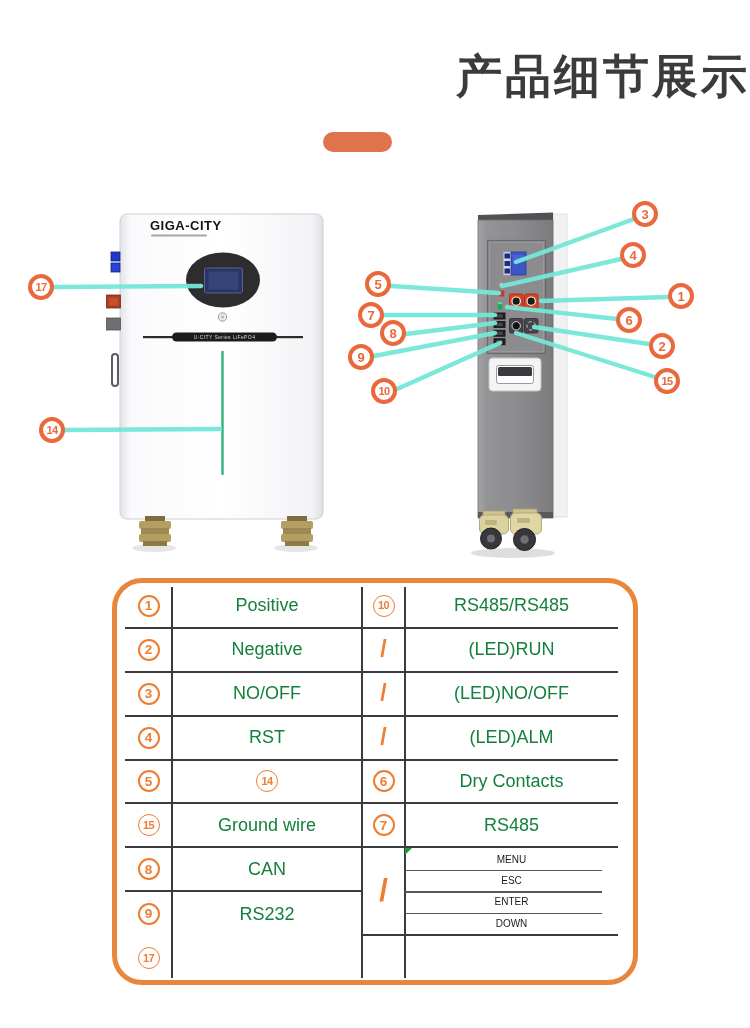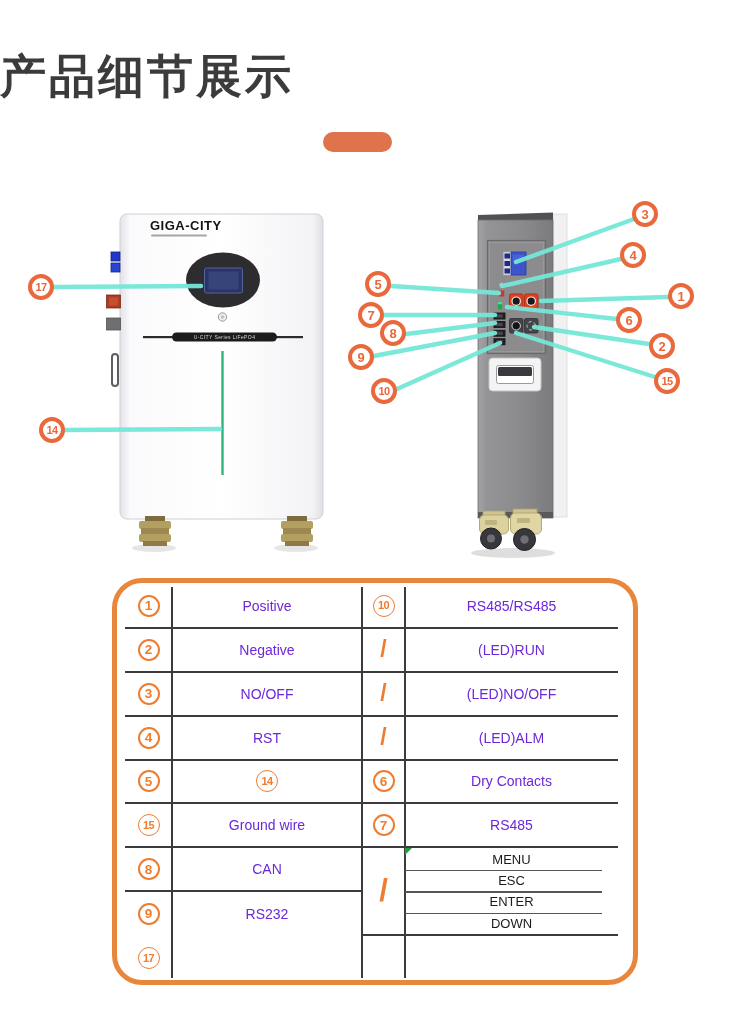--- a/index.html
+++ b/index.html
@@ -2,21 +2,21 @@
 <html><head>
 <meta charset="utf-8">
 <style>
   * { margin:0; padding:0; box-sizing:border-box; }
   html,body { background:#fff; }
   .page {
     position:relative; width:750px; height:1028px; background:#ffffff;
     overflow:hidden; font-family:"Liberation Sans","DejaVu Sans",sans-serif;
   }
   .title {
-    position:absolute; top:46px; left:0; right:0; text-align:left;
+    position:absolute; top:46px; left:0; right:0; text-align:right;
     font-size:46px; font-weight:900; color:#3B3B3B; letter-spacing:3px;
   }
   .title-pill {
     position:absolute; left:323px; top:132px; width:69px; height:20px;
     border-radius:10px; background:#DF734B;
   }
   .scene { position:absolute; left:0; top:0; pointer-events:none; }
   .callout {
     position:absolute; width:26px; height:26px; border-radius:50%;
     border:4px solid #E9683C; background:#fff; color:#E9683C;
@@ -32,34 +32,34 @@
   }
   .tbl-grid {
     position:absolute; left:8px; top:2px; width:493px; height:395px;
     display:grid; grid-template-columns:47px 190px 43px 213px;
     grid-template-rows:repeat(9,1fr);
   }
   .vline { position:absolute; top:2px; bottom:2px; width:2px; background:#3B3B3F; }
   .vl1 { left:46px; } .vl2 { left:236px; } .vl3 { left:279px; }
   .td { display:flex; align-items:center; justify-content:center; }
   .bb { border-bottom:2.2px solid #3B3B3F; }
-  .lbl { font-size:14px; color:#6d28d9; }
+  .lbl { font-size:18px; color:#15803d; }
   .n1,.n2 {
     width:22px; height:22px; border-radius:50%; color:#ED7D31; font-weight:700;
     display:flex; align-items:center; justify-content:center; line-height:1;
   }
   .n1 { border:2px solid #ED7D31; font-size:13.5px; }
   .n2 { border:1.8px solid #ED7D31; font-size:11px; letter-spacing:-0.5px; }
   .sl { color:#ED7D31; font-size:23px; font-weight:700; }
   .merged-slash { grid-column:3; grid-row:7 / span 2; }
   .merged-slash .sl { font-size:31px; }
   .subcell { grid-column:4; grid-row:7 / span 2; position:relative;
     display:flex; flex-direction:column; }
   .subrow { flex:1; display:flex; align-items:center; justify-content:center;
-    font-size:13px; color:#1a1a1a; }
+    font-size:10px; color:#1a1a1a; }
   .subline { position:absolute; left:0; right:16px; height:1.6px; background:#55555A; }
   .s1 { top:25%; } .s2 { top:50%; } .s3 { top:75%; }
   .marker { position:absolute; left:0; top:0; width:0; height:0;
     border-top:7px solid #1E9E3E; border-right:7px solid transparent; }
 </style>
 </head>
 <body>
 
 <div class="page">
 

